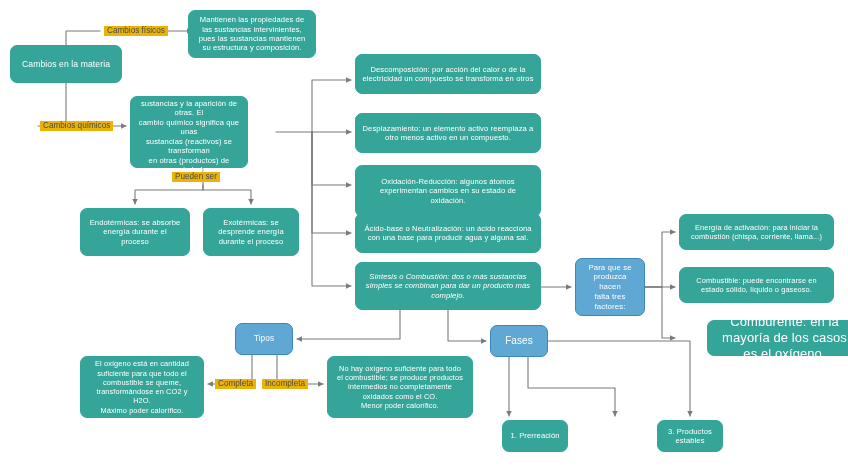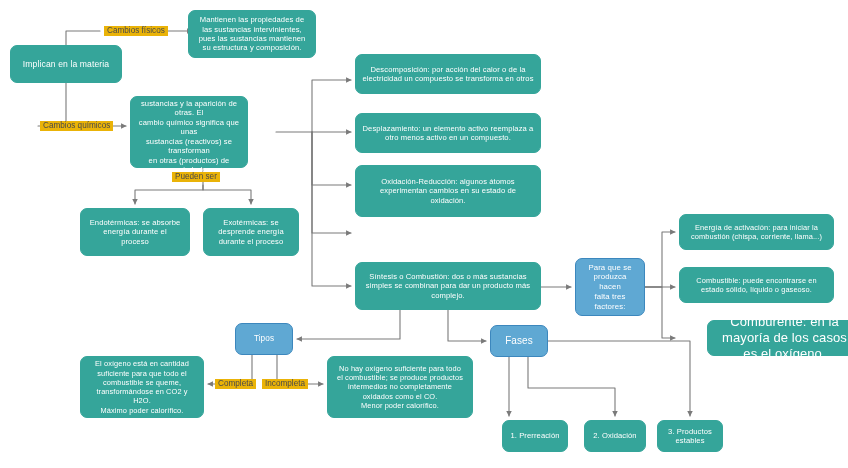--- a/index.html
+++ b/index.html
@@ -99,21 +99,21 @@
 
       <path d="M 252 355 L 252 384 L 208 384" marker-end="url(#arrow)"></path>
       <path d="M 277 355 L 277 384 L 323 384" marker-end="url(#arrow)"></path>
 
       <path d="M 509 357 L 509 416" marker-end="url(#arrow)"></path>
       <path d="M 528 357 L 528 388 L 615 388 L 615 416" marker-end="url(#arrow)"></path>
       <path d="M 548 341 L 690 341 L 690 416" marker-end="url(#arrow)"></path>
     </g>
   </svg>
 
-  <div class="node teal" style="left:10px;top:45px;width:112px;height:38px;font-size:8.6px;">Implican en la materia</div>
+  <div class="node teal" style="left:10px;top:45px;width:112px;height:38px;font-size:8.6px;">Cambios en la materia</div>
 
   <div class="node teal" style="left:188px;top:10px;width:128px;height:48px;font-size:7.6px;">Mantienen las propiedades de
 las sustancias intervinientes,
 pues las sustancias mantienen
 su estructura y composición.</div>
 
   <div class="node teal" style="left:130px;top:96px;width:118px;height:72px;font-size:7.6px;">Implican la desaparición de unas
 sustancias y la aparición de otras. El
 cambio químico significa que unas
 sustancias (reactivos) se transforman
@@ -130,22 +130,24 @@
 
   <div class="node teal" style="left:355px;top:113px;width:186px;height:40px;font-size:7.6px;">Desplazamiento: un elemento activo reemplaza a
 otro menos activo en un compuesto.</div>
 
   <div class="node teal" style="left:355px;top:54px;width:186px;height:40px;font-size:7.6px;">Descomposición: por acción del calor o de la
 electricidad un compuesto se transforma en otros</div>
 
   <div class="node teal" style="left:355px;top:165px;width:186px;height:52px;font-size:7.6px;">Oxidación-Reducción: algunos átomos
 experimentan cambios en su estado de oxidación.</div>
 
+  <div class="node teal" style="left:355px;top:213px;width:186px;height:40px;font-size:7.6px;">Ácido-base o Neutralización: un ácido reacciona
+con una base para producir agua y alguna sal.</div>
 
-  <div class="node teal" style="left:355px;top:262px;width:186px;height:48px;font-size:7.6px;">Síntesis o Combustión: dos o más sustancias
+  <div class="node teal" style="left:355px;top:262px;width:186px;height:48px;font-size:7.6px;font-style:italic;">Síntesis o Combustión: dos o más sustancias
 simples se combinan para dar un producto más
 complejo.</div>
 
   <div class="node blue" style="left:575px;top:258px;width:70px;height:58px;font-size:7.8px;">Para que se
 produzca hacen
 falta tres
 factores:</div>
 
   <div class="node teal" style="left:679px;top:214px;width:155px;height:36px;font-size:7.4px;">Energía de activación: para iniciar la
 combustión (chispa, corriente, llama...)</div>
@@ -167,21 +169,20 @@
 Máximo poder calorífico.</div>
 
   <div class="node teal" style="left:327px;top:356px;width:146px;height:62px;font-size:7.4px;">No hay oxígeno suficiente para todo
 el combustible; se produce productos
 intermedios no completamente
 oxidados como el CO.
 Menor poder calorífico.</div>
 
   <div class="node teal" style="left:502px;top:420px;width:66px;height:32px;font-size:7.6px;">1. Prerreación</div>
 
-  <div class="node teal" style="left:584px;top:420px;width:62px;height:32px;font-size:7.6px;">2. Oxidación</div>
 
   <div class="node teal" style="left:657px;top:420px;width:66px;height:32px;font-size:7.6px;">3. Productos
 estables</div>
 
   <div class="edge-label" style="left:104px;top:26px;">Cambios físicos</div>
   <div class="edge-label" style="left:40px;top:121px;">Cambios químicos</div>
   <div class="edge-label" style="left:172px;top:172px;">Pueden ser</div>
   <div class="edge-label" style="left:215px;top:379px;">Completa</div>
   <div class="edge-label" style="left:262px;top:379px;">Incompleta</div>
 

